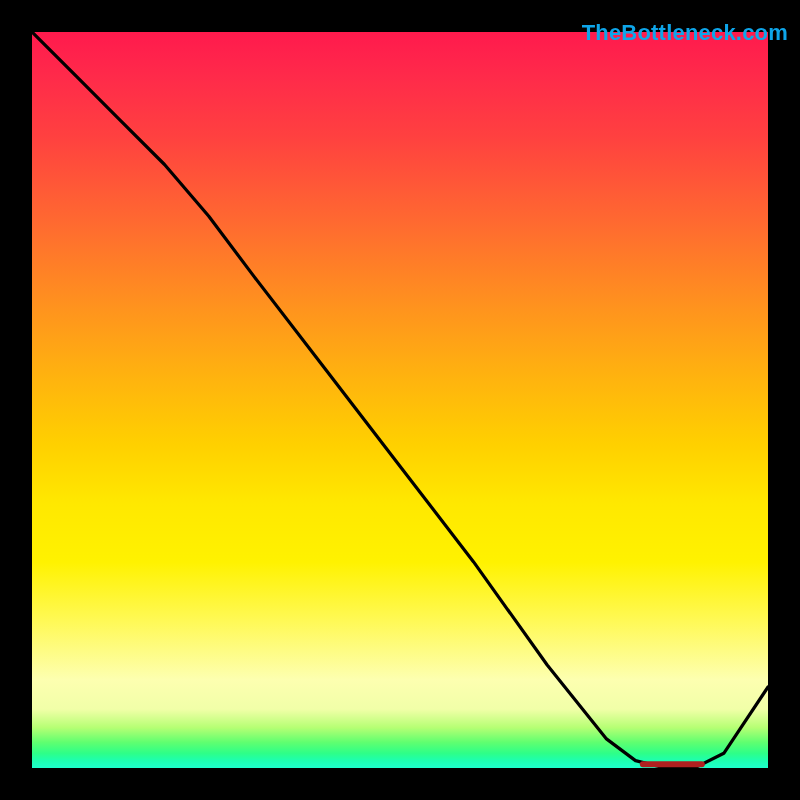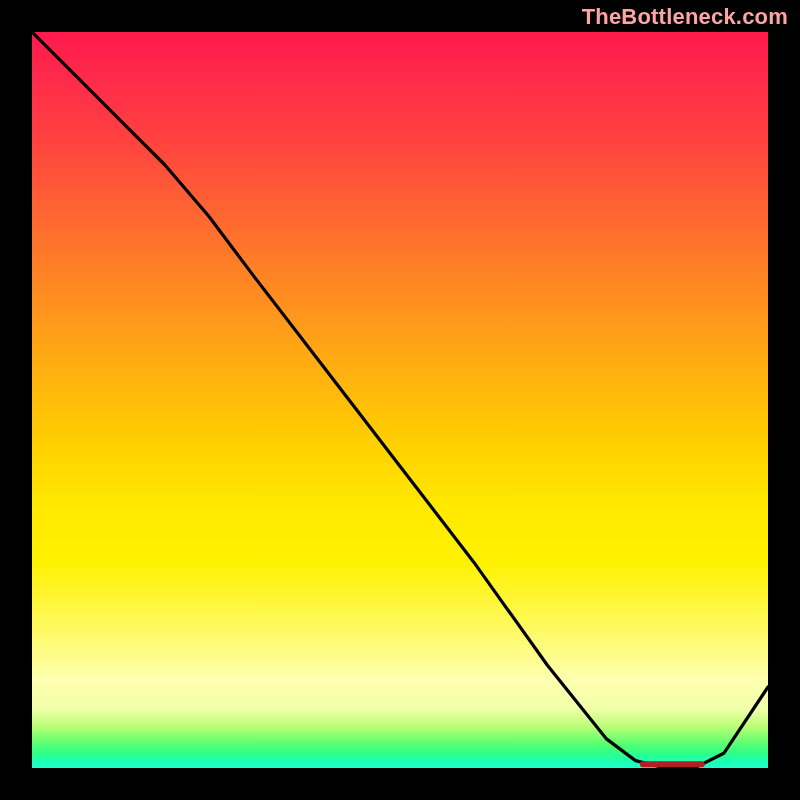--- a/index.html
+++ b/index.html
@@ -63,23 +63,23 @@
     stroke-linejoin: round;
     stroke-linecap: round;
   }
   .flat-marker {
     stroke: #b02020;
     stroke-width: 6;
     stroke-linecap: round;
   }
   .watermark {
     position: absolute;
-    top: 4px;
+    top: 20px;
     right: 12px;
-    color: #fca5a5;
+    color: #0ea5e9;
     font-size: 22px;
     font-weight: 600;
     letter-spacing: 0.2px;
     user-select: none;
     text-align: center;
   }
 </style>
 </head>
 <body>
 

